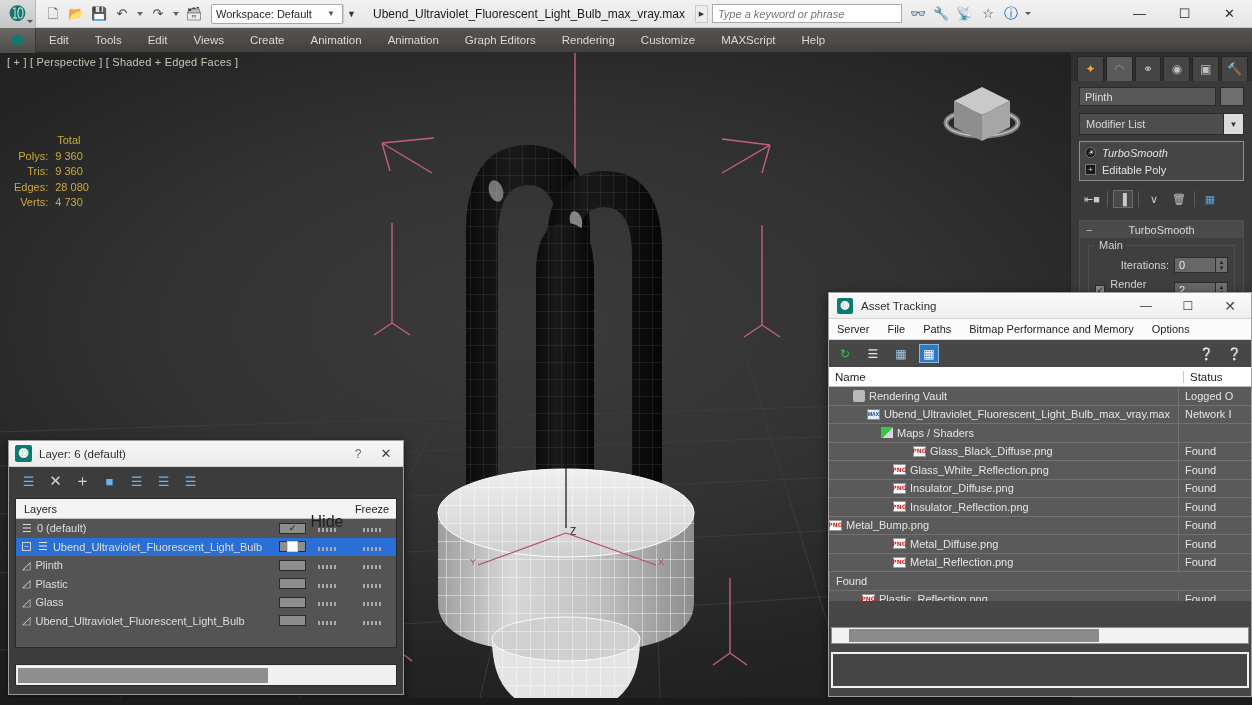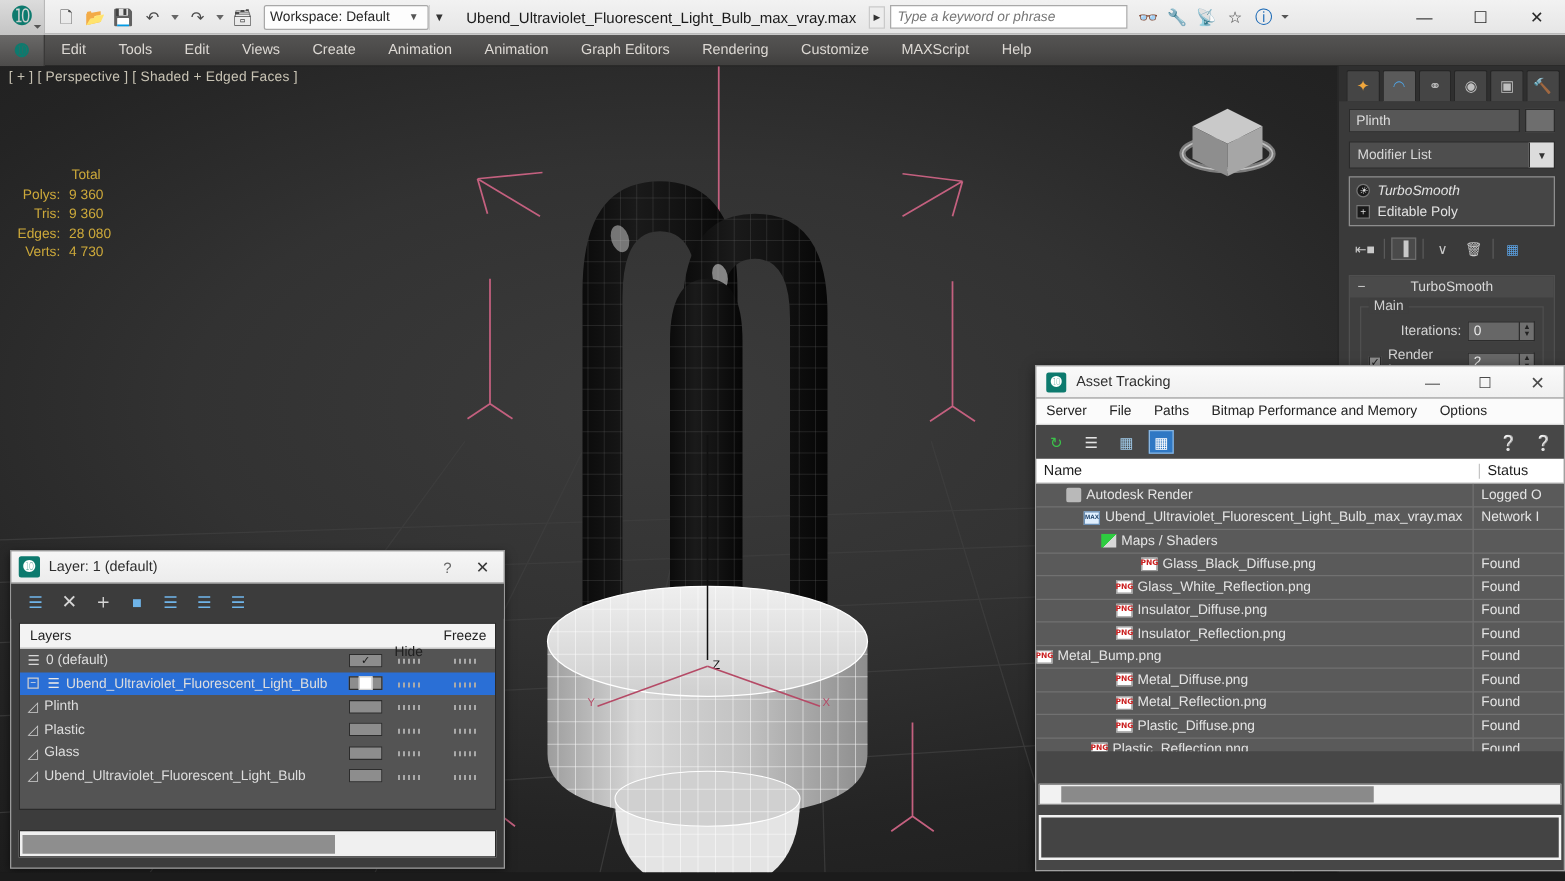--- a/index.html
+++ b/index.html
@@ -161,21 +161,21 @@
     color:#fff;font-size:11px;font-weight:bold;margin-right:7px;border-radius:2px;}
   .ld-name{color:#2e2e2e;font-size:11.5px;flex:1;}
   .ld-qm{width:26px;text-align:center;color:#6a6a6a;font-size:12px;}
   .ld-x{width:30px;text-align:center;color:#3a3a3a;font-size:13px;}
   .ld-tools{height:28px;display:flex;align-items:center;gap:8px;padding:0 10px;background:#3c3c3c;}
   .ltool{width:19px;height:19px;display:flex;align-items:center;justify-content:center;font-size:13px;}
   .ld-grid{margin:3px 6px 0 6px;background:#545454;border:1px solid #2a2a2a;height:150px;overflow:hidden;}
   .lg-head{height:20px;background:#f3f3f3;display:flex;align-items:center;border-bottom:1px solid #c3c3c3;}
   .lg-head .c1{flex:1;padding-left:8px;color:#1f1f1f;font-size:11px;}
   .lg-head .c2{width:27px;}
-  .lg-head .c3{width:42px;text-align:center;color:#1f1f1f;font-size:11px;margin-top:26px;}
+  .lg-head .c3{width:42px;text-align:center;color:#1f1f1f;font-size:16px;margin-top:26px;}
   .lg-head .c4{width:48px;text-align:center;color:#1f1f1f;font-size:11px;}
   .lrow{height:18.5px;display:flex;align-items:center;color:#dedede;font-size:11px;}
   .lrow.sel{background:#2a6fd6;}
   .lrow .nm{flex:1;display:flex;align-items:center;gap:5px;padding-left:6px;overflow:hidden;white-space:nowrap;}
   .lrow .ck{width:27px;display:flex;align-items:center;justify-content:center;}
   .lrow .hd{width:42px;text-align:center;}
   .lrow .fz{width:48px;text-align:center;}
   .dots{display:inline-block;width:18px;height:4px;
     background:repeating-linear-gradient(to right,#aaa 0 2px,transparent 2px 4px);}
   .ld-foot{position:absolute;left:6px;right:6px;bottom:8px;height:22px;background:#f0f0f0;
@@ -523,21 +523,21 @@
             </div>
           </div>
         </div>
       </div>
     </div>
   </div>
 
   <div class="layerdlg">
     <div class="ld-title">
       <div class="ld-ico">➓</div>
-      <div class="ld-name">Layer: 1 (default)</div>
+      <div class="ld-name">Layer: 6 (default)</div>
       <div class="ld-qm">?</div>
       <div class="ld-x">✕</div>
     </div>
 
     <div class="ld-tools">
       <div class="ltool">
           <span style="color:#6fb4e8;">☰</span>
         </div>
       <div class="ltool">
           <span style="color:#d6d6d6;font-size:15px;">✕</span>
@@ -679,21 +679,21 @@
     <div class="at-head">
       <div class="n">Name</div>
       <div class="s">Status</div>
     </div>
 
     <div class="at-list">
 
       <div class="ar">
         <div class="n" style="padding-left:24px;">
           <span class="vaultico"></span>
-          <span>Autodesk Render</span>
+          <span>Rendering Vault</span>
         </div>
         <div class="s">Logged O</div>
       </div>
 
       <div class="ar">
         <div class="n" style="padding-left:38px;">
           <span class="maxico">MAX</span>
           <span>Ubend_Ultraviolet_Fluorescent_Light_Bulb_max_vray.max</span>
         </div>
         <div class="s">Network I</div>
@@ -757,29 +757,25 @@
 
       <div class="ar">
         <div class="n" style="padding-left:64px;">
           <span class="pngico">PNG</span>
           <span>Metal_Reflection.png</span>
         </div>
         <div class="s">Found</div>
       </div>
 
       <div class="ar">
-        <div class="n" style="padding-left:64px;">
-          <span class="pngico">PNG</span>
-          <span>Plastic_Diffuse.png</span>
-        </div>
-        <div class="s">Found</div>
-      </div>
-
-      <div class="ar">
-        <div class="n" style="padding-left:44px;">
+        <div class="s">Found</div>
+      </div>
+
+      <div class="ar">
+        <div class="n" style="padding-left:33px;">
           <span class="pngico">PNG</span>
           <span>Plastic_Reflection.png</span>
         </div>
         <div class="s">Found</div>
       </div>
 
     </div>
 
     <div class="at-hscroll">
       <div class="at-hthumb"></div>

